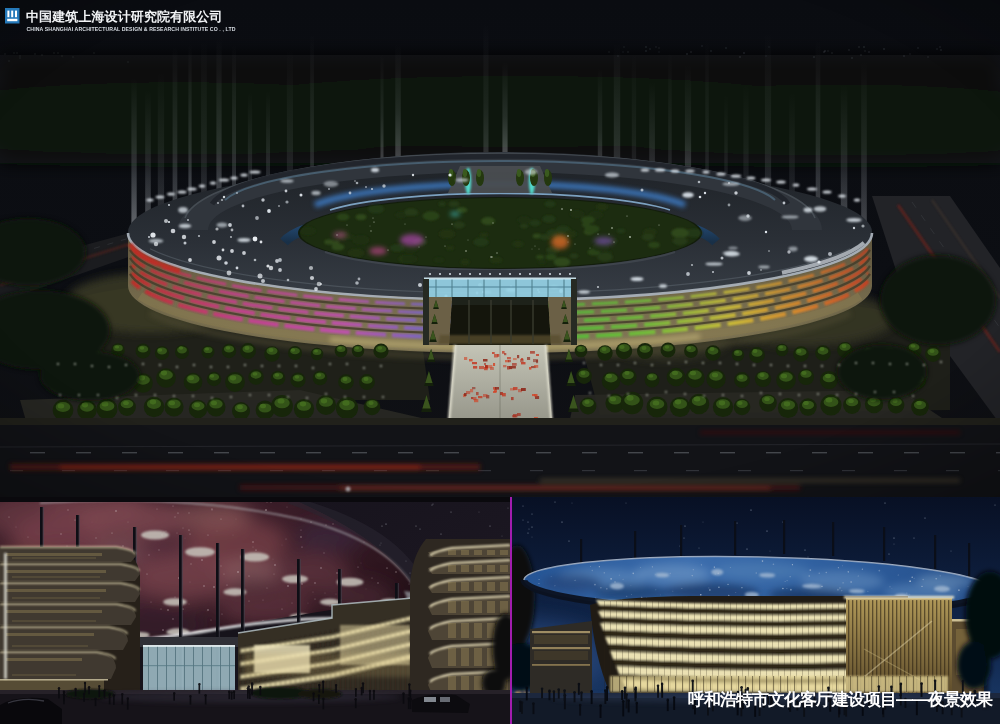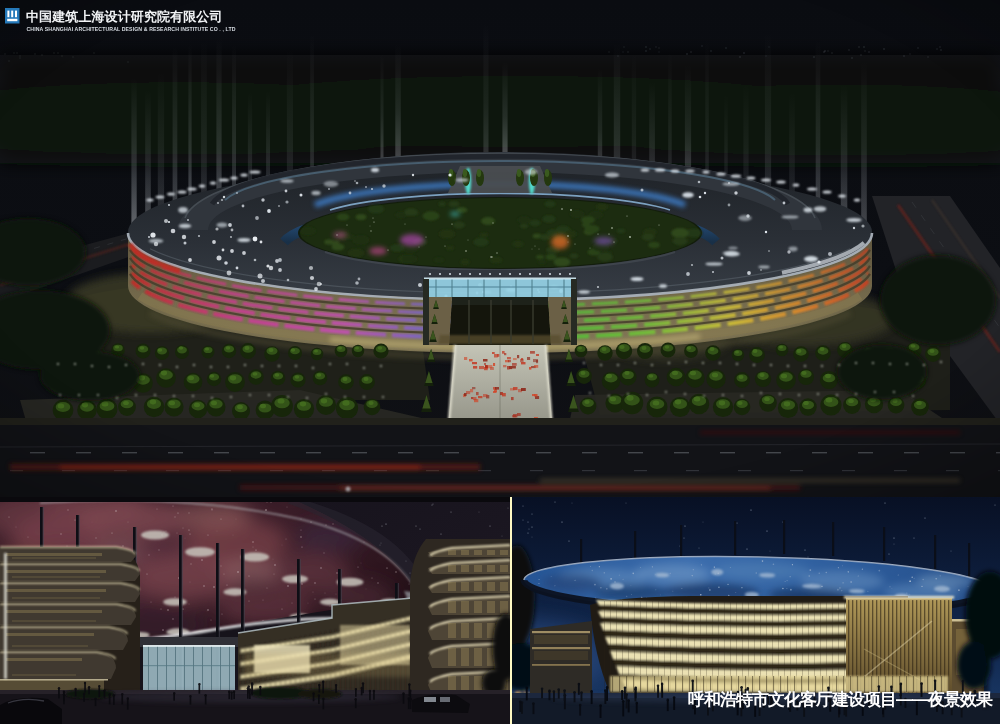--- a/index.html
+++ b/index.html
@@ -1,15 +1,15 @@
 <!DOCTYPE html>
 <html><head><meta charset="utf-8">
 <style>
 html,body{margin:0;padding:0;background:#000;}
-#c{position:relative;width:1000px;height:724px;overflow:hidden;background:#fef9c3;}
+#c{position:relative;width:1000px;height:724px;overflow:hidden;background:#a21caf;}
 svg{display:block}
 </style></head>
 <body>
 <div id="c">
 <svg width="1000" height="724" viewBox="0 0 1000 724" xmlns="http://www.w3.org/2000/svg">
 
 <defs>
 <linearGradient id="sky" x1="0" y1="0" x2="0" y2="1">
  <stop offset="0" stop-color="#0a0c11"></stop>
           <stop offset="0.55" stop-color="#0c0e13"></stop>

